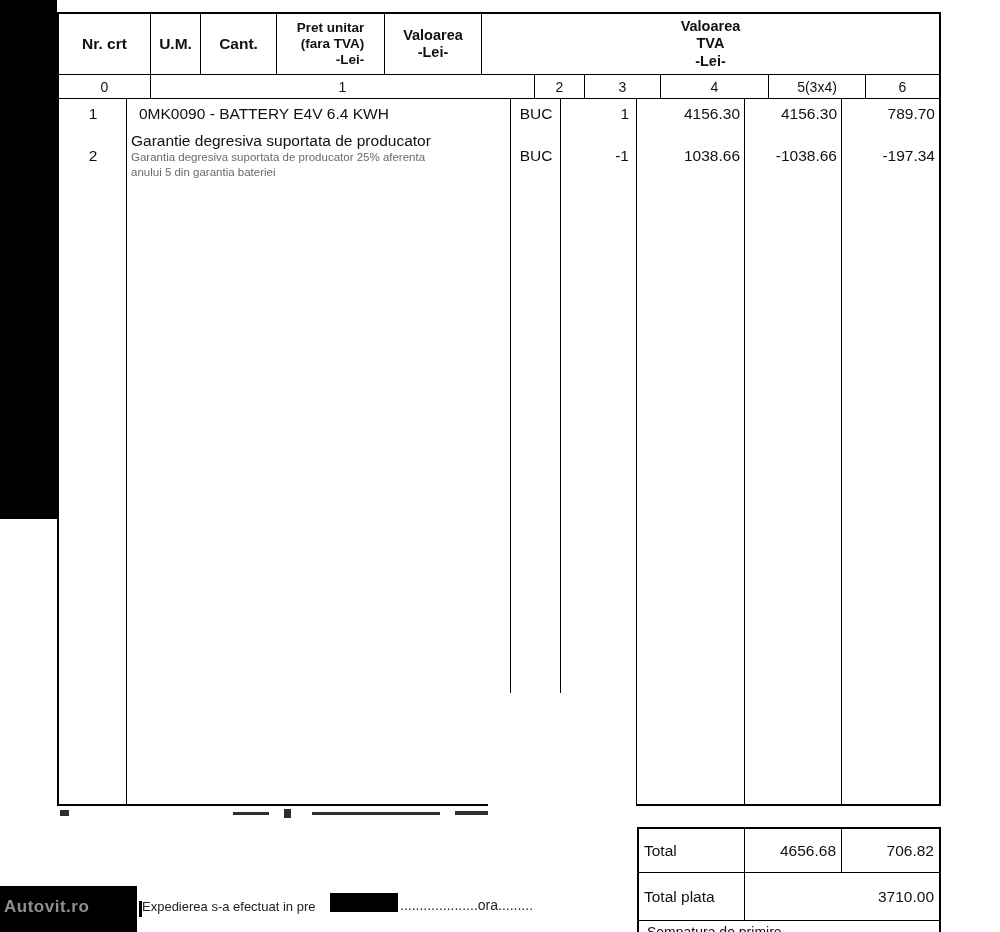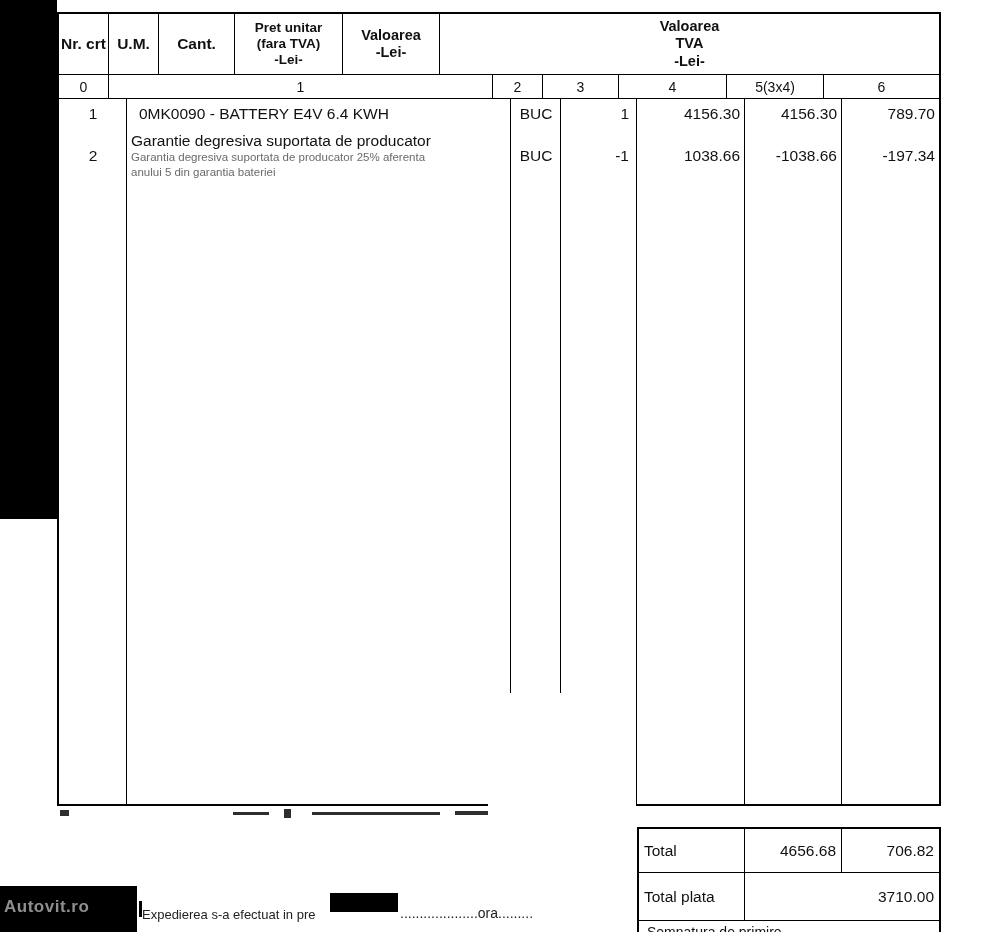--- a/index.html
+++ b/index.html
@@ -11,21 +11,21 @@
   .bar-left{left:0;top:0;width:57px;height:519px;}
 
   
   .invoice-table{position:absolute;left:57px;top:12px;width:884px;height:794px;
                  border:2px solid #000;display:flex;flex-direction:column;}
   .hrow{display:flex;border-bottom:1px solid #000;}
   .hrow1{height:61px;}
   .hrow2{height:24px;}
   .hcell{border-right:1px solid #000;display:flex;align-items:center;justify-content:center;text-align:center;}
   .hcell:last-child{border-right:0;}
-  .w0{width:50px;}.w1{width:384px;}.w2{width:50px;}.w3{width:76px;}.w4{width:108px;}.w5{width:97px;}.w6{flex:1;}
+  .w0{width:92px;}.w1{width:384px;}.w2{width:50px;}.w3{width:76px;}.w4{width:108px;text-align:right;}.w5{width:97px;}.w6{flex:1;}
   .hlabel{font-weight:bold;font-size:15.5px;line-height:1.18;white-space:pre-line;}
   .hlabel.sm{font-size:13.5px;}
   .hlabel.md{font-size:14.5px;}
   .hidx{font-size:14px;}
 
   .tbody{position:relative;flex:1;}
   .vline{position:absolute;top:0;bottom:0;width:1px;background:#000;}
   .v0{left:67px;}.v1{left:451px;}.v2{left:501px;}.v3{left:577px;}.v4{left:685px;}.v5{left:782px;}
   .bt{position:absolute;font-size:15.5px;white-space:nowrap;}
   .ctr{text-align:center;}
@@ -50,21 +50,21 @@
   .trow-c{height:60px;border-bottom:0;}
   .tcell{border-right:1px solid #000;display:flex;align-items:center;font-size:15.5px;padding:0 5px;}
   .tcell:last-child{border-right:0;}
   .tw0{width:106px;}
   .tw1{width:97px;}
   .tw2{flex:1;}
   .tcell.rgt{justify-content:flex-end;}
   .sig{font-size:14px;padding:3px 0 0 8px;align-items:flex-start;}
 
   
-  .footer-text{position:absolute;font-size:13px;white-space:nowrap;color:#222;z-index:2;margin-top:8px;}
+  .footer-text{position:absolute;font-size:13px;white-space:nowrap;color:#222;z-index:2;}
   .exped{left:142px;top:899px;}
   .dots{left:400px;top:897px;font-size:14px;}
   .box-bl{left:0;top:886px;width:137px;height:46px;z-index:5;}
   .strip{left:330px;top:893px;width:68px;height:19px;z-index:5;}
   .tick{left:139px;top:901px;width:3px;height:16px;z-index:5;}
   .watermark{position:absolute;left:4px;top:11px;font-size:17px;font-weight:bold;color:#8f8f8f;
              letter-spacing:0.5px;}
 </style>
 </head>
 <body>

